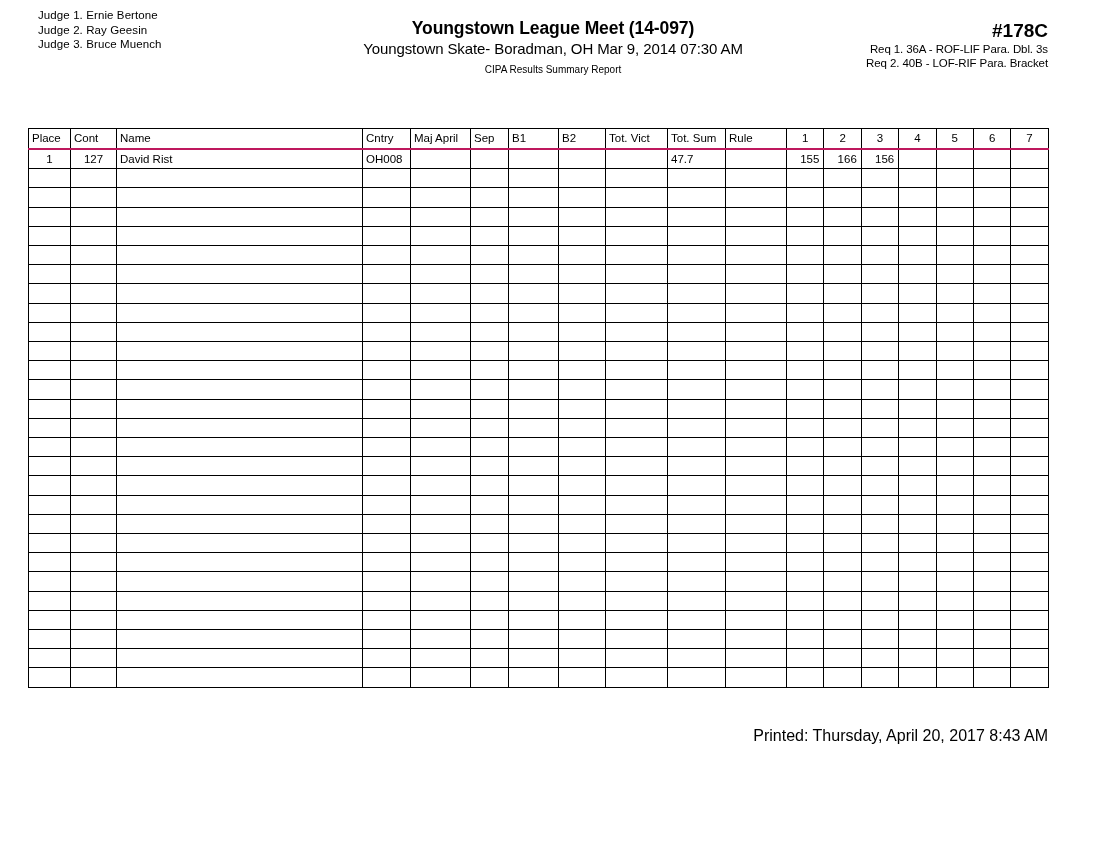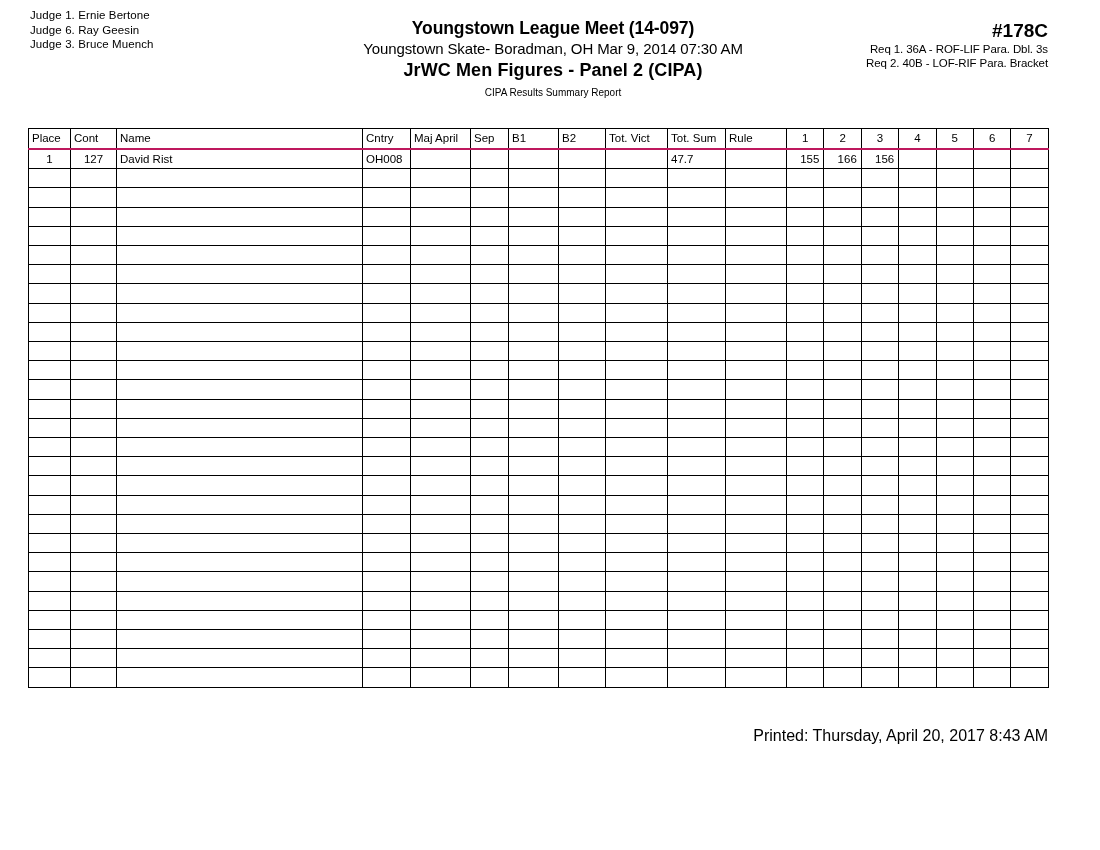--- a/index.html
+++ b/index.html
@@ -13,21 +13,21 @@
     height: 850px;
     position: relative;
     font-family: "Liberation Sans", sans-serif;
     color: #000000;
     overflow: hidden;
   }
 
   
   #judges {
     position: absolute;
-    left: 30px;
+    left: 38px;
     top: 8px;
     font-size: 11.5px;
     line-height: 14.6px;
     letter-spacing: 0.1px;
     white-space: nowrap;
   }
   .judge-line { display: block; }
 
   
   #title-block {
@@ -148,28 +148,27 @@
     text-align: right;
     font-size: 16px;
     white-space: nowrap;
   }
 </style>
 </head>
 <body>
 
 <div id="judges">
   <span class="judge-line">Judge  1.  Ernie  Bertone</span>
-  <span class="judge-line">Judge  6.  Ray Geesin</span>
+  <span class="judge-line">Judge  2.  Ray Geesin</span>
   <span class="judge-line">Judge  3.  Bruce Muench</span>
 </div>
 
 <div id="title-block">
   <div id="meet-title">Youngstown League Meet (14-097)</div>
   <div id="meet-subtitle">Youngstown Skate- Boradman, OH  Mar 9, 2014  07:30 AM</div>
-  <div id="event-title">JrWC Men Figures - Panel 2 (CIPA)</div>
   <div id="report-title">CIPA Results Summary Report</div>
 </div>
 
 <div id="event-number-block">
   <div id="event-number">#178C</div>
   <span class="req-line">Req 1.  36A - ROF-LIF Para. Dbl. 3s</span>
   <span class="req-line">Req 2.  40B - LOF-RIF Para. Bracket</span>
 </div>
 
 <table id="results-table">

